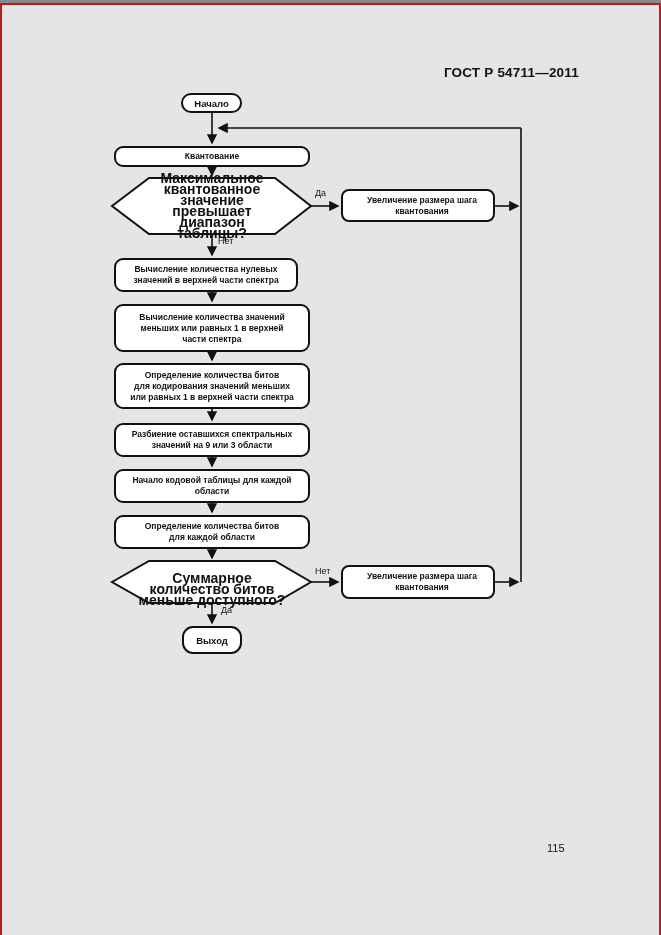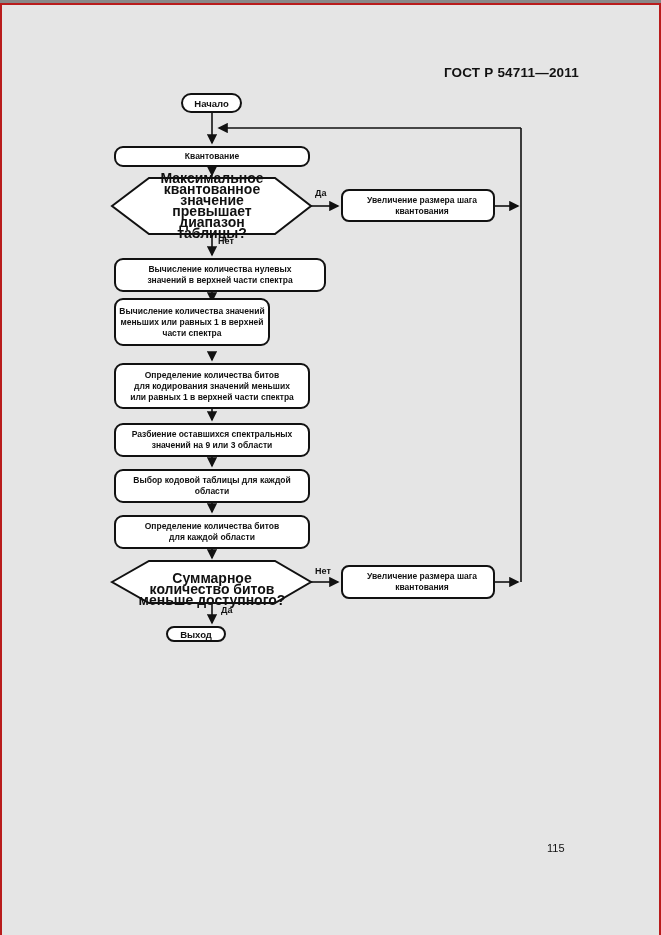--- a/index.html
+++ b/index.html
@@ -26,21 +26,21 @@
     white-space:pre-line;box-sizing:border-box;
   }
   .stadium{border-radius:11px;font-size:9.5px;}
   .proc{border-radius:9px;}
   .rproc{border-radius:8px;padding-left:8px;}
   .hexlabel{
     position:absolute;display:flex;align-items:center;justify-content:center;
     text-align:center;font-weight:bold;font-size:14px;line-height:11px;
     white-space:pre-line;
   }
-  .edgelabel{position:absolute;font-size:9px;font-weight:bold;}
+  .edgelabel{position:absolute;font-size:9px;font-weight:normal;}
   .caption{
     position:absolute;left:113px;top:655px;width:400px;
     text-align:center;font-size:10.5px;
   }
   .pagenum{position:absolute;left:545px;top:837px;font-size:11px;}
 </style>
 </head>
 <body>
 
 <div class="page">
@@ -83,48 +83,48 @@
 значение превышает диапазон
 таблицы?</div>
 
   <div class="edgelabel" style="left:313px;top:183px;">Да</div>
 
   <div class="node rproc" style="left:339px;top:184px;width:154px;height:33px;">Увеличение размера шага
 квантования</div>
 
   <div class="edgelabel" style="left:216px;top:231px;">Нет</div>
 
-  <div class="node proc" style="left:112px;top:253px;width:212px;height:34px;">Вычисление количества нулевых
+  <div class="node proc" style="left:112px;top:253px;width:184px;height:34px;">Вычисление количества нулевых
 значений в верхней части спектра</div>
 
-  <div class="node proc" style="left:112px;top:293px;width:156px;height:48px;">Вычисление количества значений
+  <div class="node proc" style="left:112px;top:299px;width:196px;height:48px;">Вычисление количества значений
 меньших или равных 1 в верхней
 части спектра</div>
 
   <div class="node proc" style="left:112px;top:358px;width:196px;height:46px;">Определение количества битов
 для кодирования значений меньших
 или равных 1 в верхней части спектра</div>
 
   <div class="node proc" style="left:112px;top:418px;width:196px;height:34px;">Разбиение оставшихся спектральных
 значений на 9 или 3 области</div>
 
-  <div class="node proc" style="left:112px;top:464px;width:196px;height:34px;">Выбор кодовой таблицы для каждой
+  <div class="node proc" style="left:112px;top:464px;width:196px;height:34px;">Начало кодовой таблицы для каждой
 области</div>
 
   <div class="node proc" style="left:112px;top:510px;width:196px;height:34px;">Определение количества битов
 для каждой области</div>
 
   <div class="hexlabel" style="left:135px;top:558px;width:150px;height:53px;">Суммарное количество битов
 меньше доступного?</div>
 
   <div class="edgelabel" style="left:313px;top:561px;">Нет</div>
 
   <div class="node rproc" style="left:339px;top:560px;width:154px;height:34px;">Увеличение размера шага
 квантования</div>
 
   <div class="edgelabel" style="left:219px;top:600px;">Да</div>
 
-  <div class="node stadium" style="left:164px;top:621px;width:60px;height:16px;">Выход</div>
+  <div class="node stadium" style="left:180px;top:621px;width:60px;height:28px;">Выход</div>
 
 
   <div class="pagenum">115</div>
 
 </div>
 
 </body></html>

